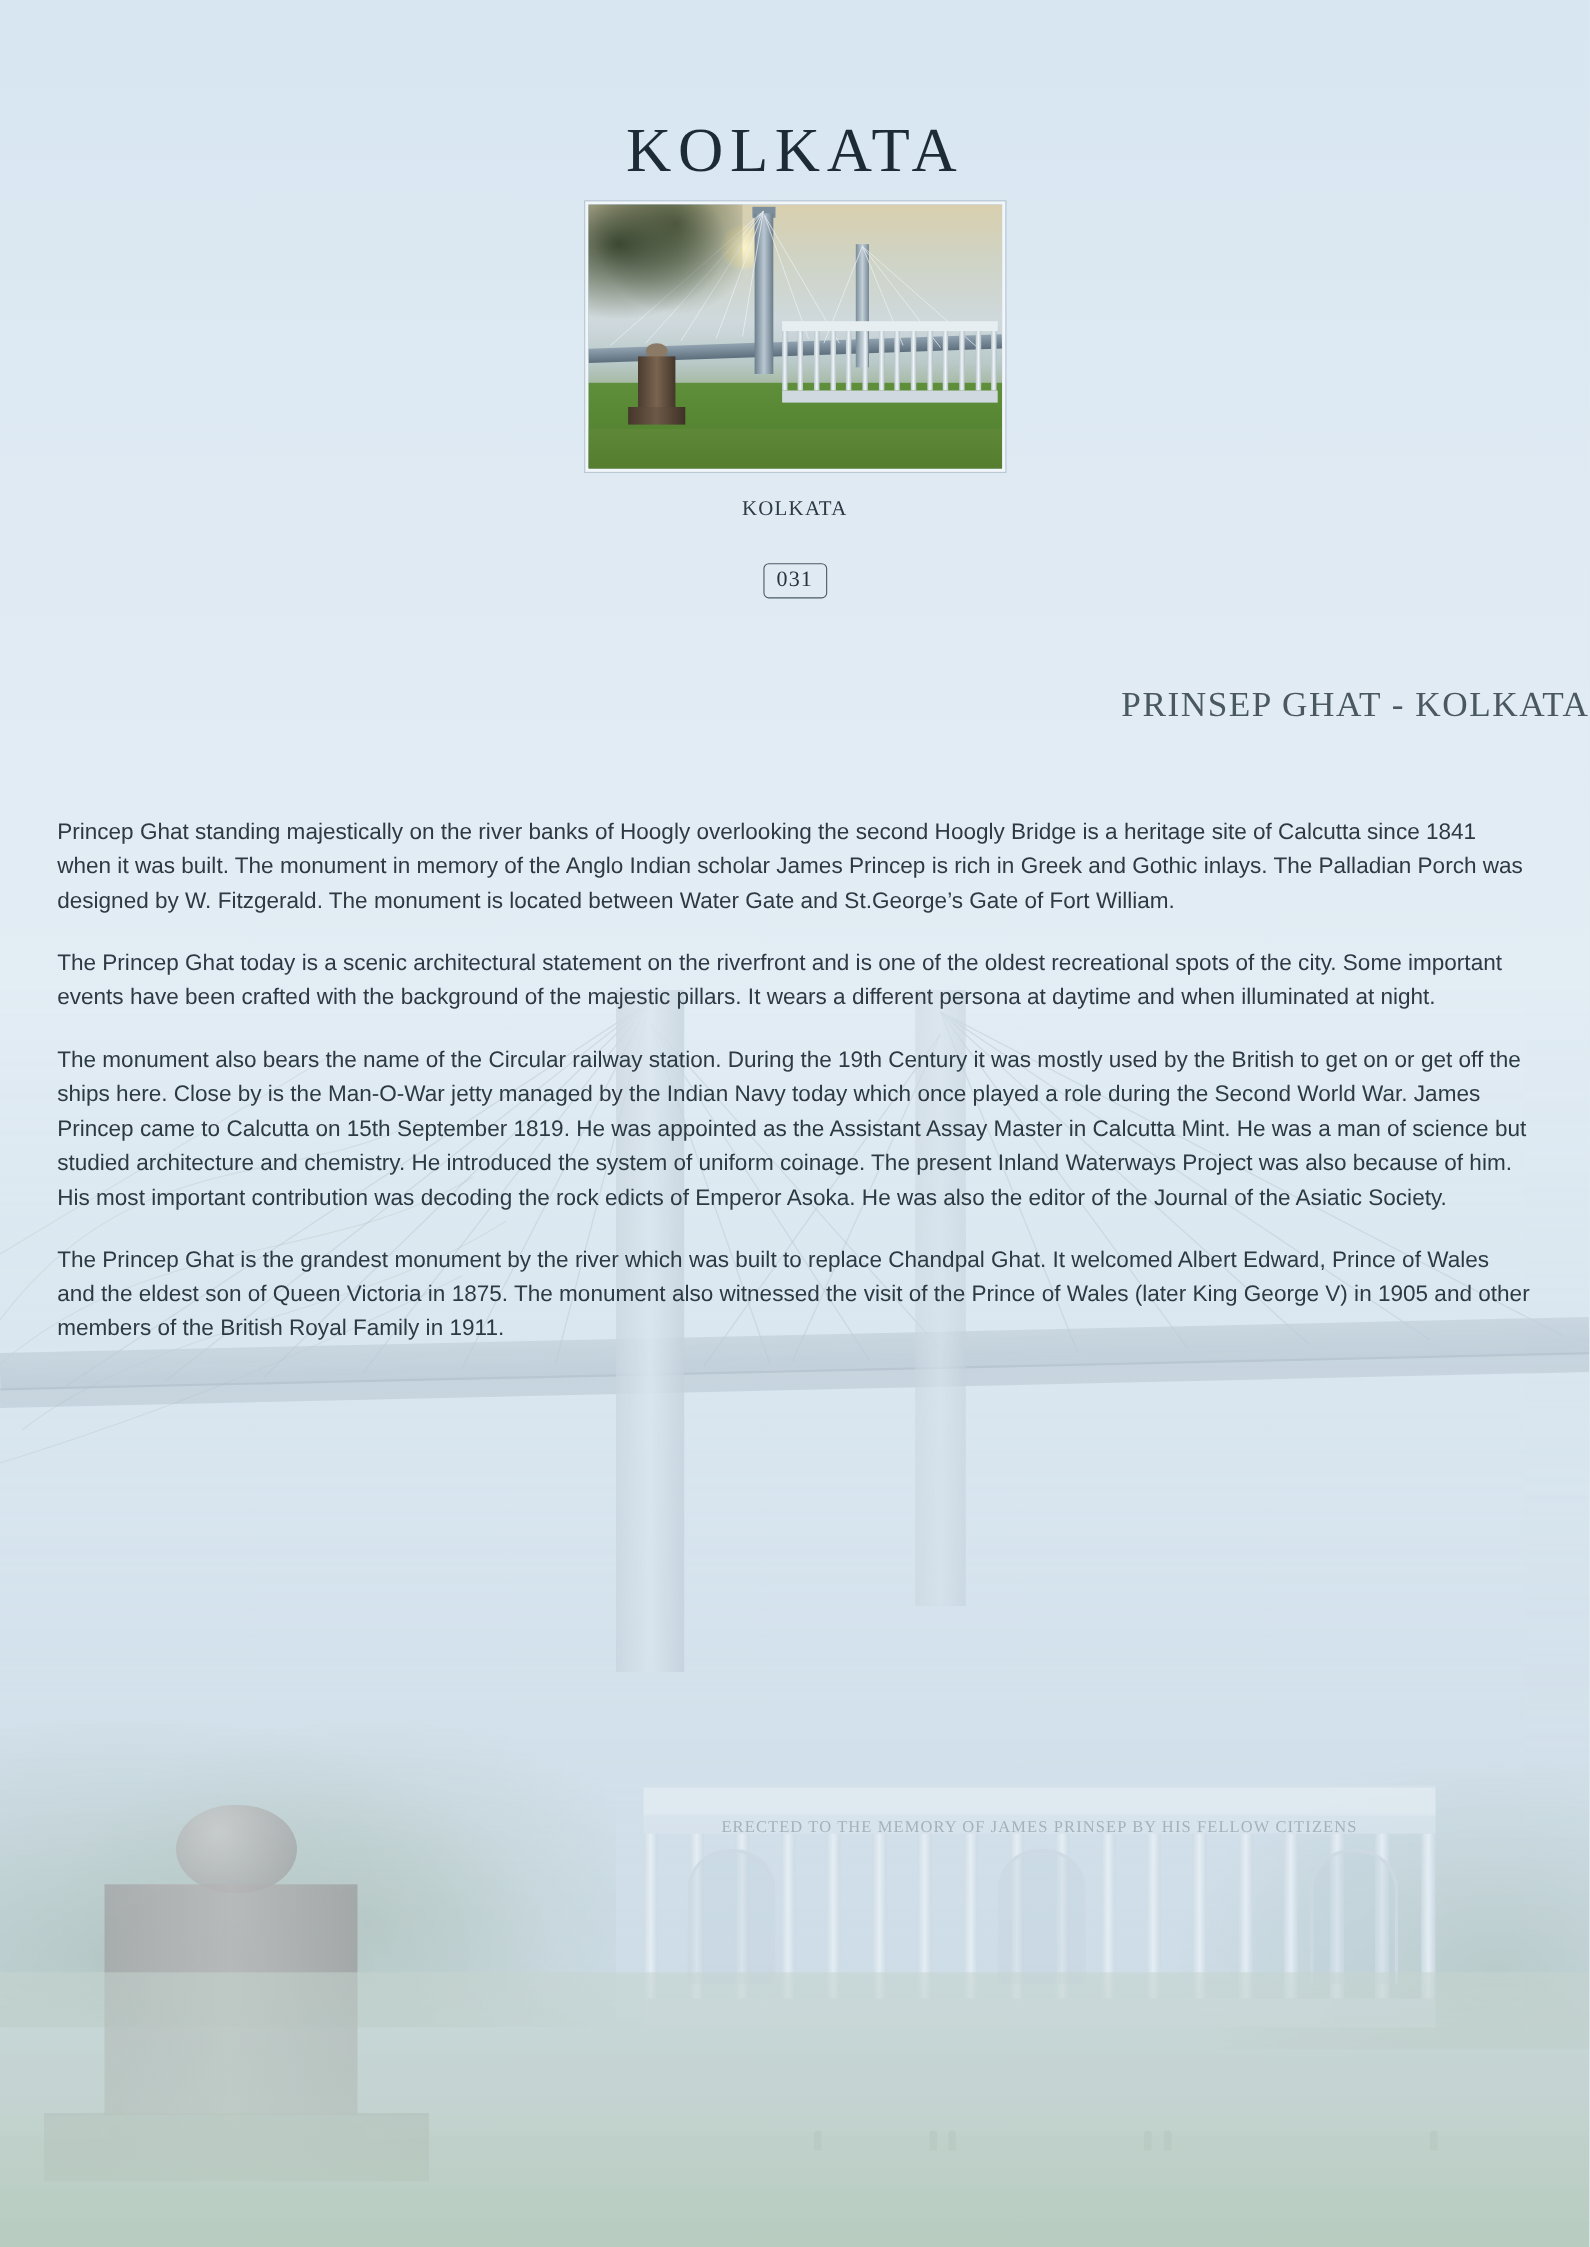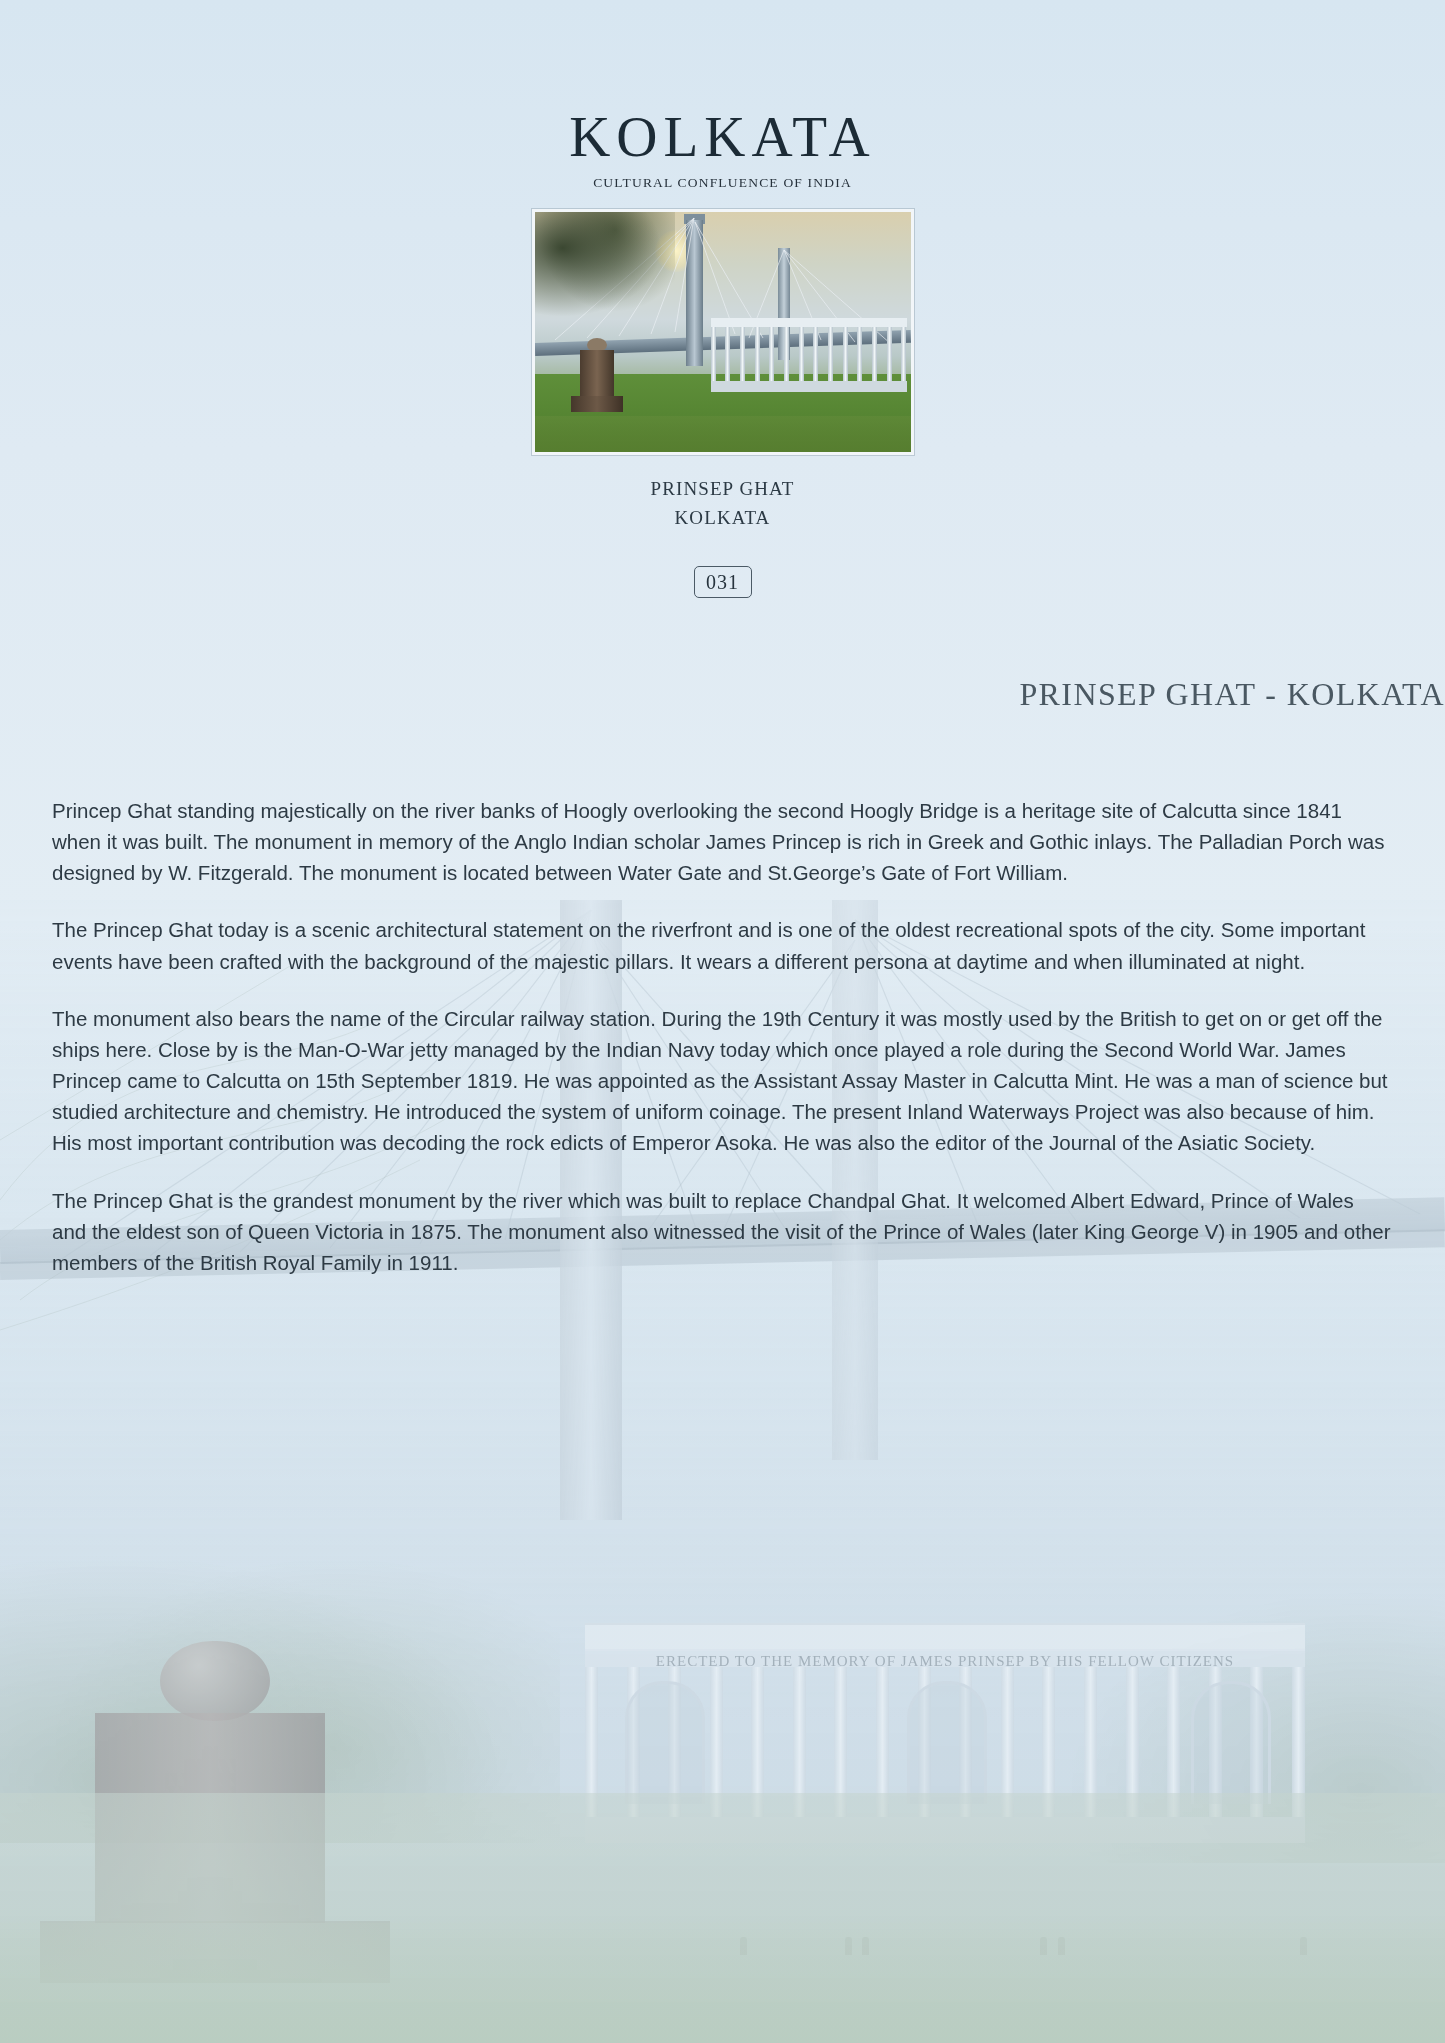--- a/index.html
+++ b/index.html
@@ -463,21 +463,20 @@
     <div class="people" style="left:740px"></div>
 
     <div class="bg-ground"></div>
     <div class="bg-ground2"></div>
   </div>
 
   <div class="content">
 
     <div class="masthead">
       <div class="masthead-title">KOLKATA</div>
-      <div class="masthead-sub">CULTURAL CONFLUENCE OF INDIA</div>
     </div>
 
     <div class="photo-frame">
       <div class="pf-sky"></div>
       <div class="pf-sun"></div>
       <div class="pf-deck"></div>
       <div class="pf-pylon-top"></div>
       <div class="pf-pylon"></div>
       <div class="pf-pylon2"></div>
       <svg width="376" height="240" viewBox="0 0 376 240" style="position:absolute;inset:0">
@@ -519,21 +518,20 @@
       <div class="pf-monument">
         <div class="pfm-ball"></div>
         <div class="pfm-body"></div>
         <div class="pfm-base"></div>
       </div>
       <div class="pf-grass2"></div>
       <div class="pf-tree"></div>
     </div>
 
     <div class="caption">
-      <div>PRINSEP GHAT</div>
       <div>KOLKATA</div>
     </div>
 
     <div class="pagebox">031</div>
 
     <div class="article-title">PRINSEP GHAT - KOLKATA</div>
 
     <div class="body-copy">
       <p>Princep Ghat standing majestically on the river banks of Hoogly overlooking the second Hoogly Bridge is a heritage site of Calcutta since 1841 when it was built. The monument in memory of the Anglo Indian scholar James Princep is rich in Greek and Gothic inlays. The Palladian Porch was designed by W. Fitzgerald. The monument is located between Water Gate and St.George’s Gate of Fort William.</p>
       <p>The Princep Ghat today is a scenic architectural statement on the riverfront and is one of the oldest recreational spots of the city. Some important events have been crafted with the background of the majestic pillars. It wears a different persona at daytime and when illuminated at night.</p>

